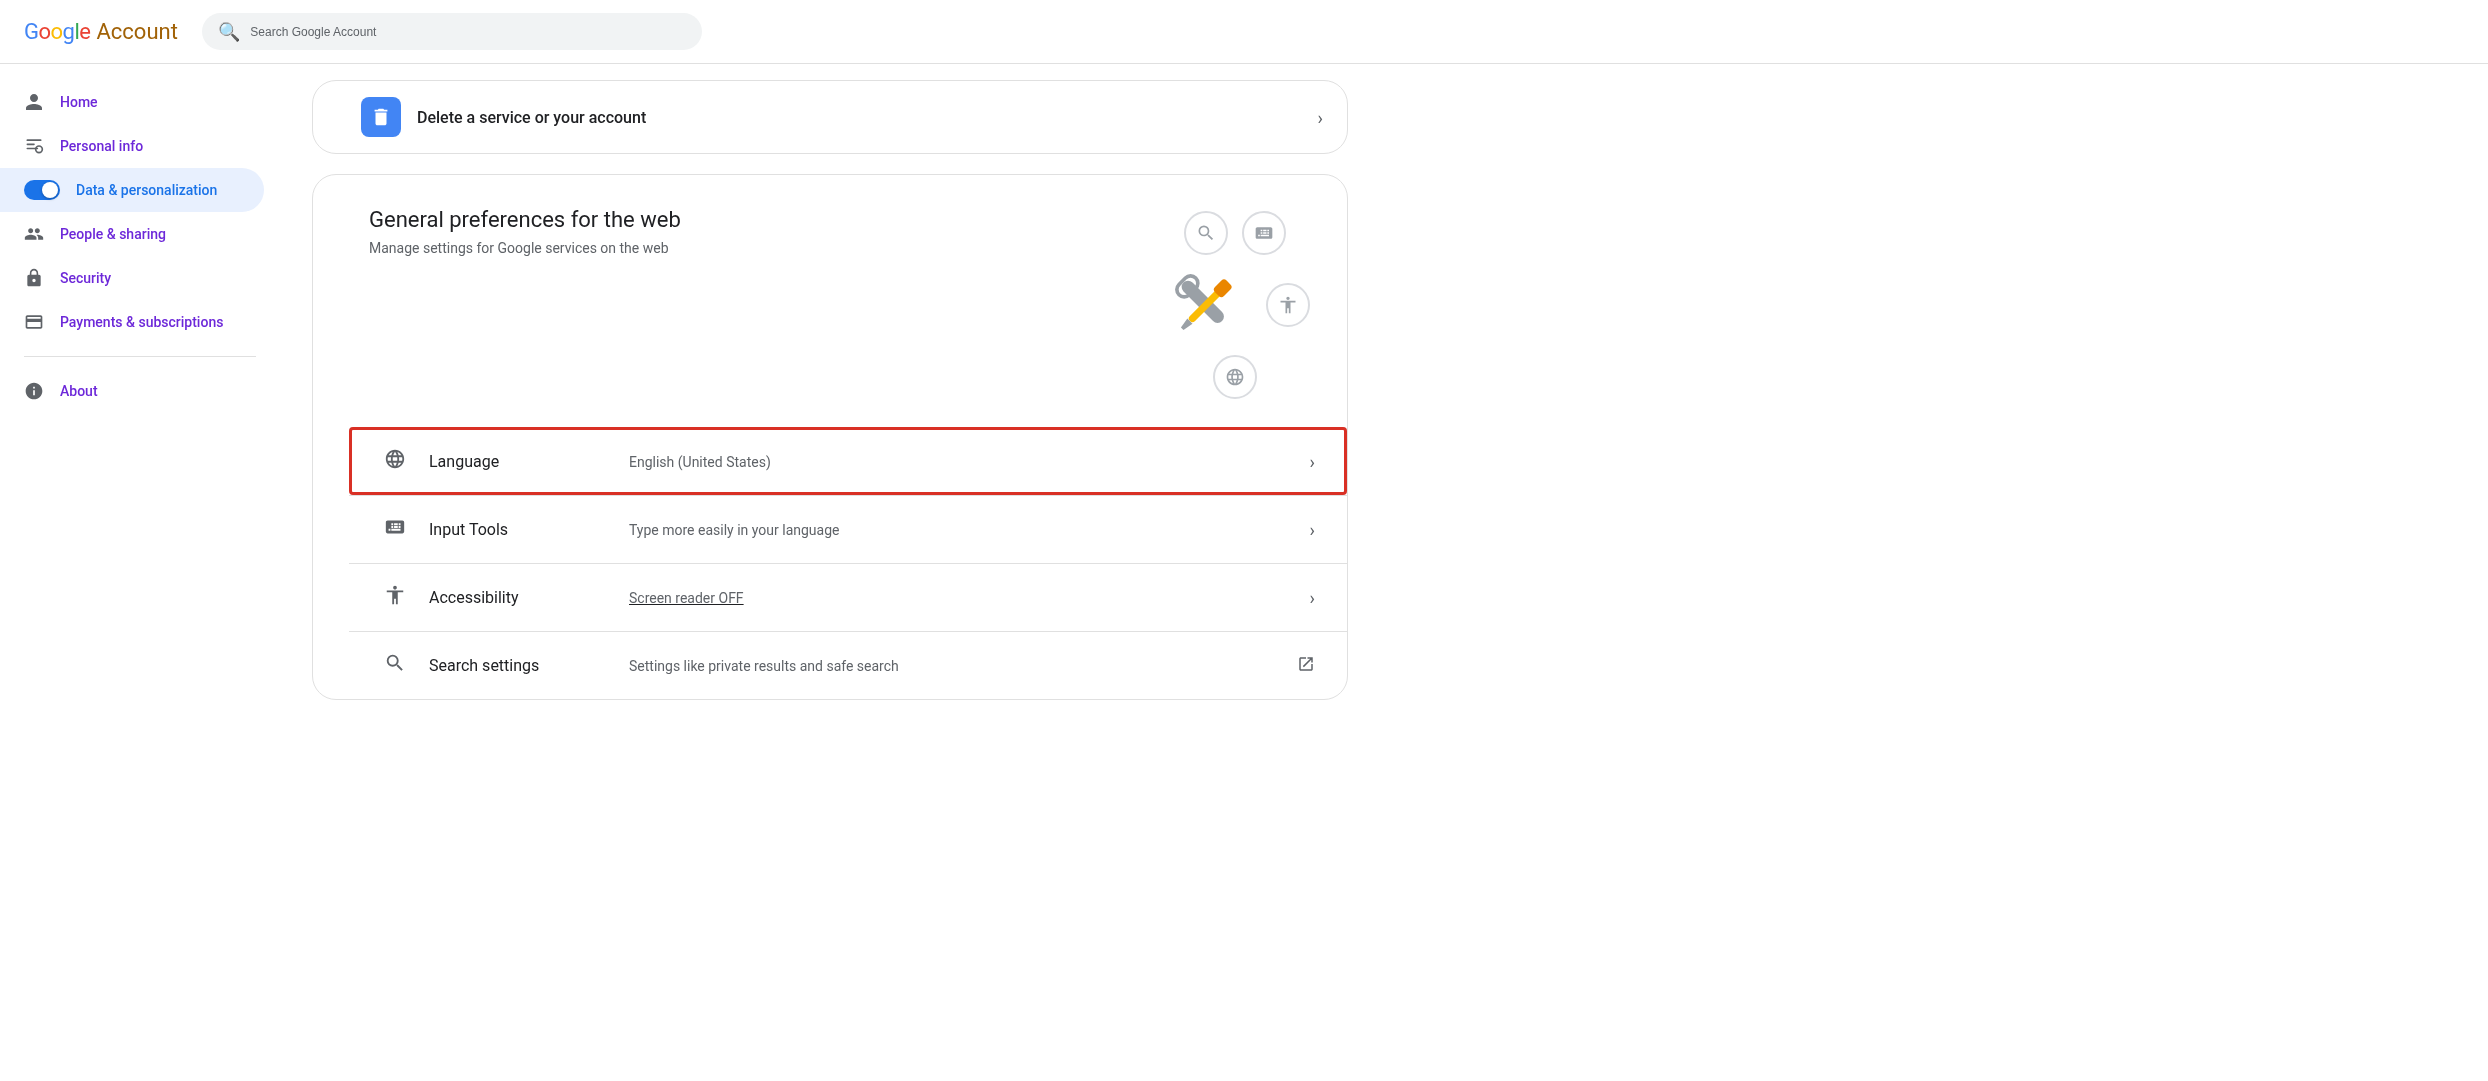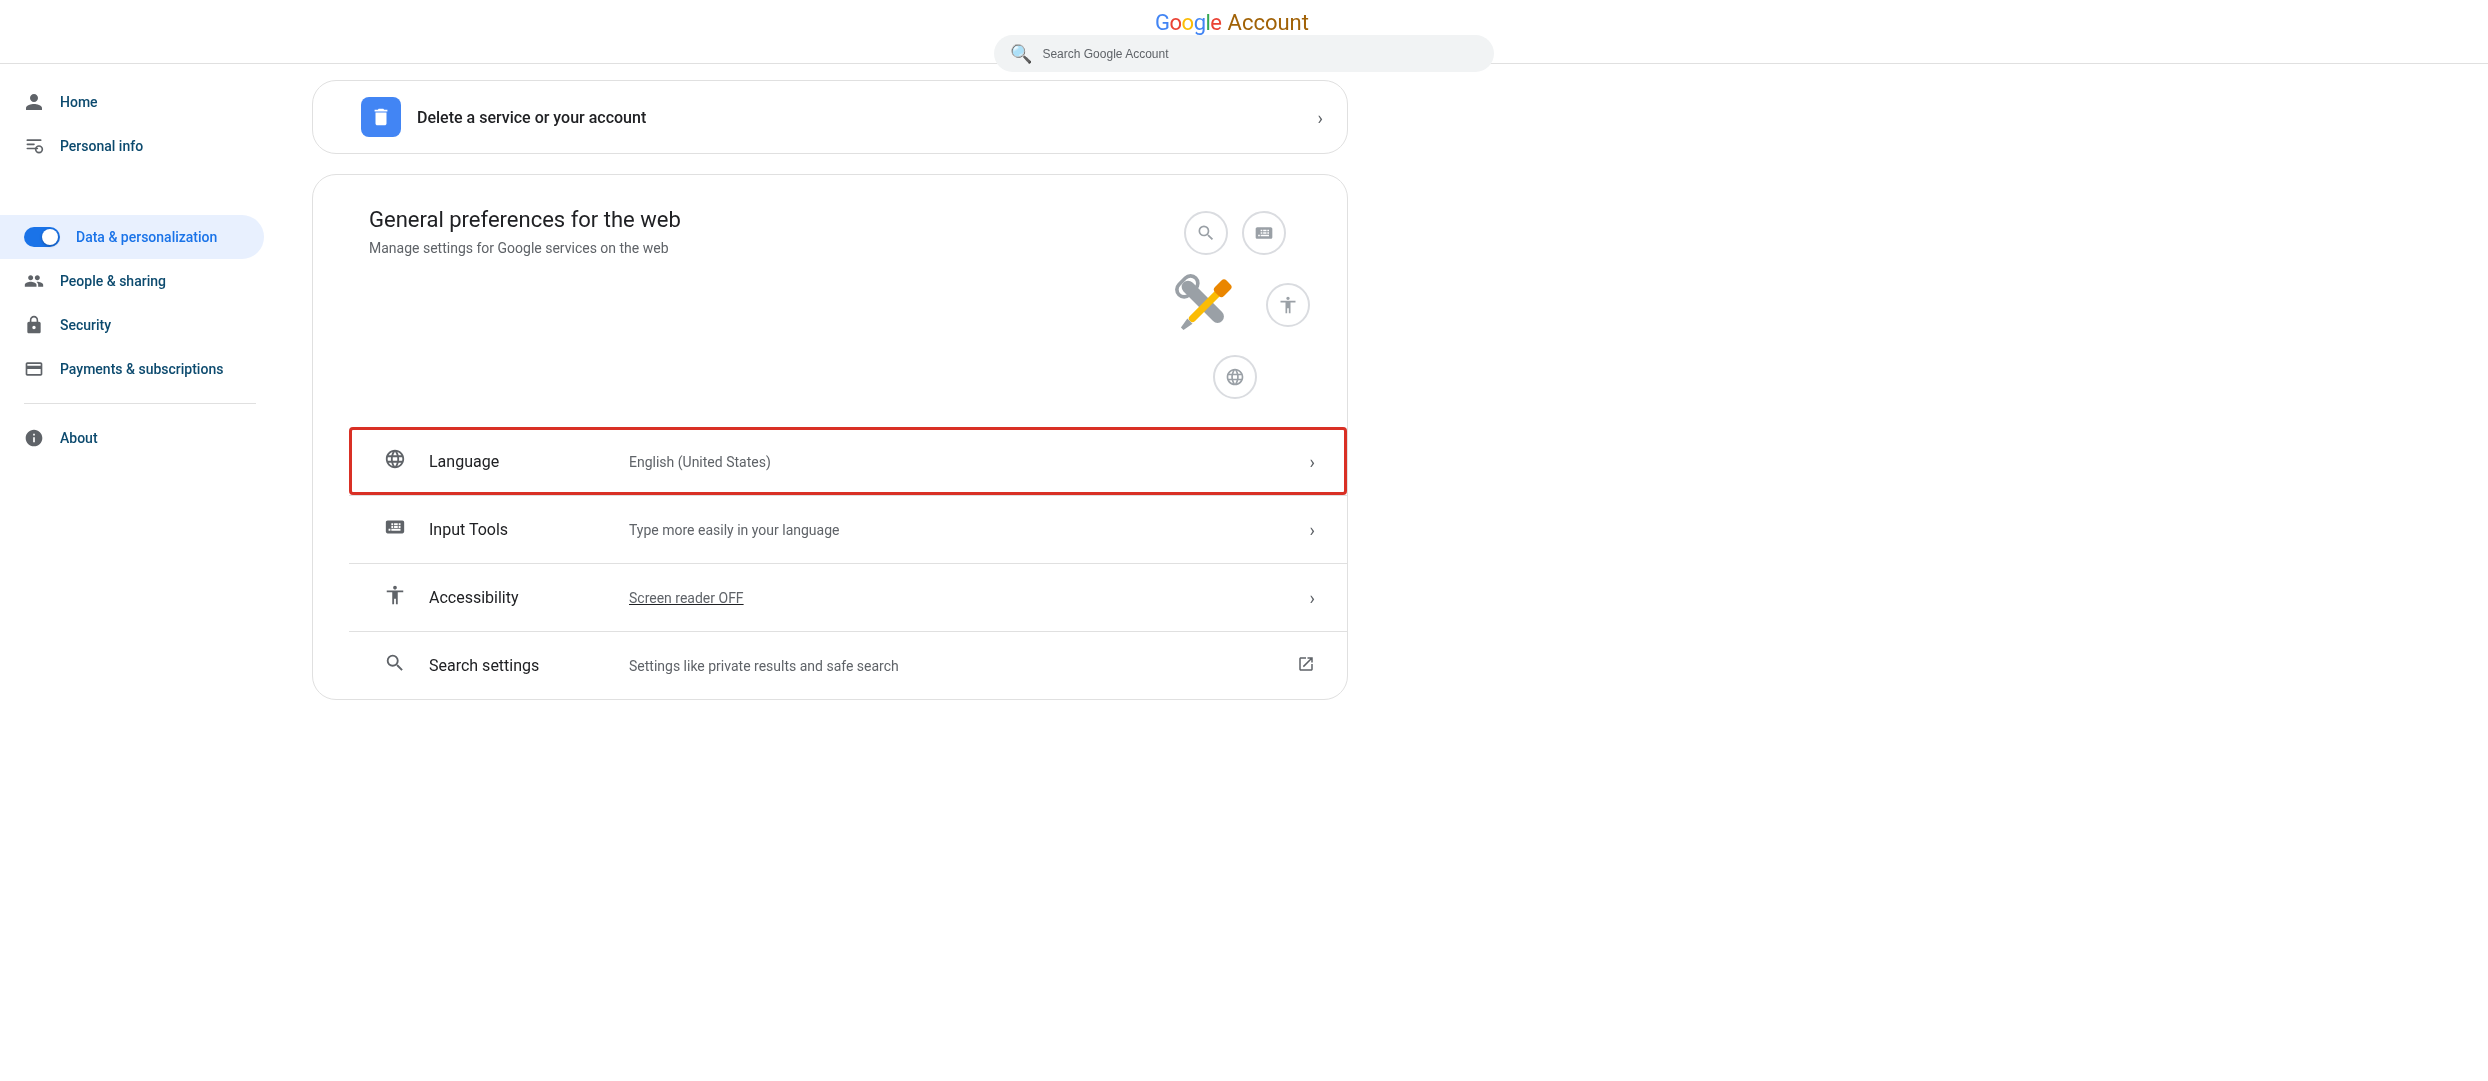--- a/index.html
+++ b/index.html
@@ -9,21 +9,20 @@
     .header {
       display: flex;
       align-items: center;
       padding: 10px 24px;
       border-bottom: 1px solid #e0e0e0;
       height: 64px;
       position: sticky;
       top: 0;
       background: #fff;
       z-index: 10;
-      flex-direction: column;
     }
     .logo {
       display: flex;
       align-items: center;
       gap: 6px;
       text-decoration: none;
       margin-right: 24px;
     }
     .logo-google {
       font-size: 22px;
@@ -76,24 +75,24 @@
     }
     .sidebar-item {
       display: flex;
       align-items: center;
       gap: 16px;
       padding: 12px 24px;
       cursor: pointer;
       border-radius: 0 24px 24px 0;
       margin-right: 16px;
       font-size: 14px;
-      color: #0c4a6e;
+      color: #6d28d9;
       text-decoration: none;
     }
-    .sidebar-item.active { background: #e8f0fe; color: #1a73e8; margin-top: 47px; }
+    .sidebar-item.active { background: #e8f0fe; color: #1a73e8; }
     .sidebar-item.active .sidebar-icon { color: #1a73e8; }
     .sidebar-icon { font-size: 20px; color: #5f6368; display: flex; align-items: center; }
     .sidebar-label { font-size: 14px; font-weight: 500; }
     .sidebar-divider { border: none; border-top: 1px solid #e0e0e0; margin: 12px 24px; }
 
     
     .main {
       flex: 1;
       padding: 16px 32px;
       overflow-y: auto;

